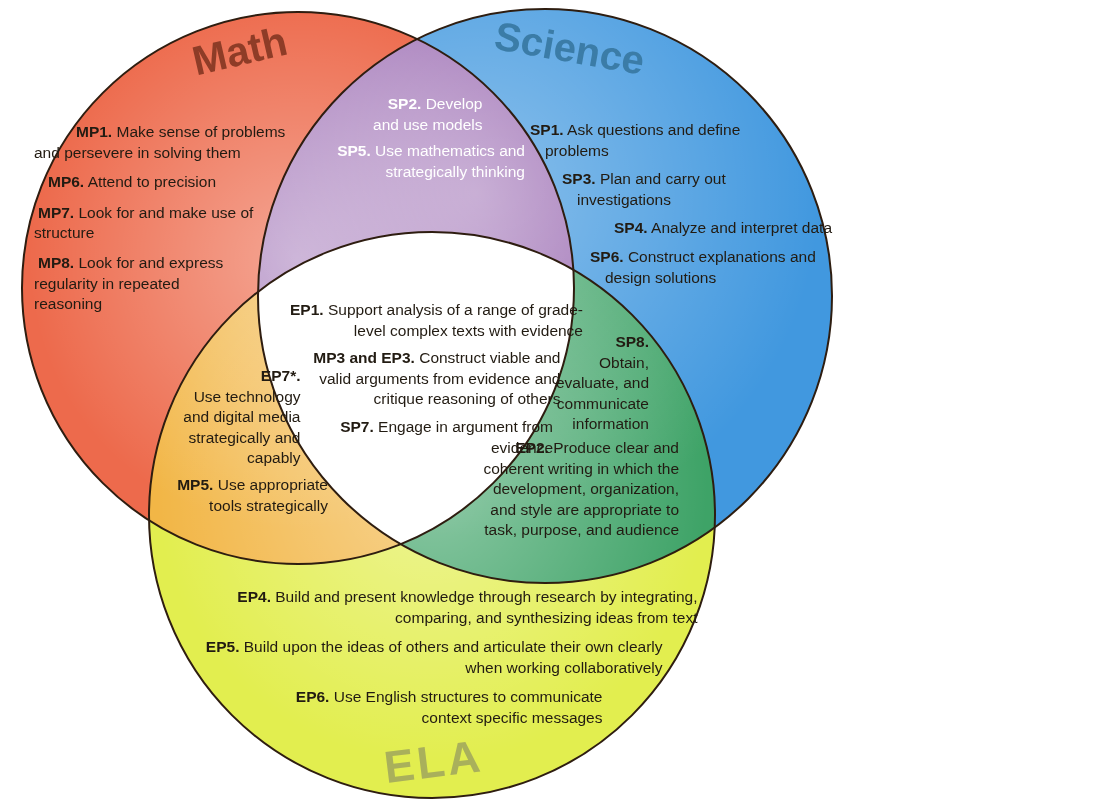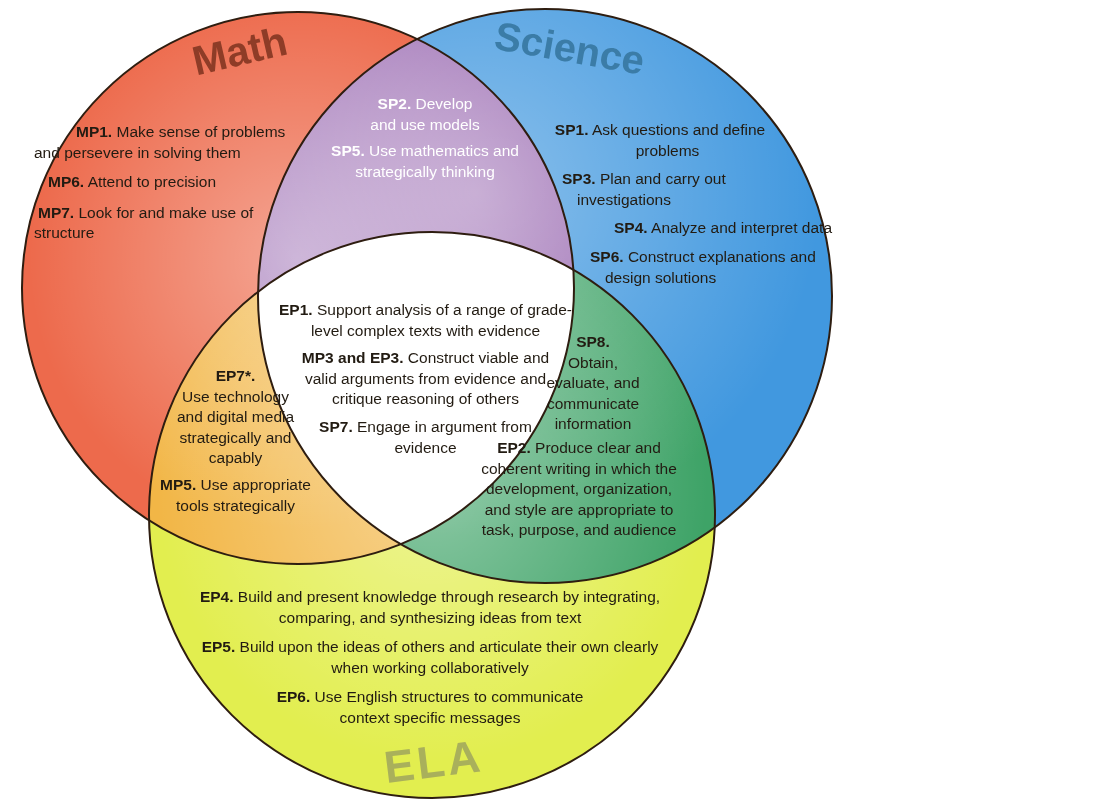--- a/index.html
+++ b/index.html
@@ -8,41 +8,41 @@
     font-family:"Liberation Sans", sans-serif; color:#221b12; overflow:hidden;
   }
   .venn-svg { position:absolute; left:0; top:0; }
 
   .region-text { position:absolute; font-size:15.5px; line-height:1.33; }
   .region-text p { margin:0 0 9px 0; }
   .code { font-weight:bold; }
   .code-block { display:block; font-weight:bold; }
 
   .centered { text-align:center; }
-  .centered p { margin-left:auto; margin-right:auto; }
+  .centered p { margin-left:auto; margin-right:auto;text-align:right; }
 
   
   .math-items { left:34px; top:122px; width:330px; }
   .math-items .i0 { max-width:255px; text-indent:42px; }
   .math-items .i1 { max-width:225px; text-indent:26px; }
   .math-items .i2 { text-indent:14px; margin-bottom:10px; }
   .math-items .i3 { max-width:235px; text-indent:4px; }
   .math-items .i4 { max-width:205px; text-indent:4px; }
 
   
   .purple-items { left:325px; top:94px; width:200px; color:#ffffff; }
   .purple-items p { margin-bottom:6px; }
   .purple-items .p0 { max-width:115px; }
   .purple-items .p1 { max-width:140px; }
   .purple-items .p2 { max-width:200px; }
 
   
   .sci-items { left:530px; top:120px; width:340px; }
   .sci-items p { padding-left:15px; text-indent:-15px; margin-bottom:8px; }
-  .sci-items .s0 { margin-left:0;  max-width:245px;text-align:center; }
+  .sci-items .s0 { margin-left:0;  max-width:245px; }
   .sci-items .s1 { margin-left:32px; max-width:215px; }
   .sci-items .s2 { margin-left:84px; }
   .sci-items .s3 { margin-left:60px; max-width:240px; }
 
   
   .center-items { left:268px; top:300px; width:315px; }
   .center-items p { margin-bottom:7px; }
   .center-items .c0 { max-width:315px; }
   .center-items .c1 { max-width:270px; }
   .center-items .c2 { max-width:255px; }
@@ -121,20 +121,21 @@
   </svg>
 
   <div class="circle-title title-math" style="color: rgb(142, 60, 39);">Math</div>
   <div class="circle-title title-science" style="color: rgb(59, 124, 167);">Science</div>
   <div class="circle-title title-ela" style="color: rgb(169, 176, 91);">ELA</div>
 
   <div class="region-text math-items">
     <p class="i0"><span class="code">MP1.</span> <span>Make sense of problems and persevere in solving them</span></p>
     <p class="i2"><span class="code">MP6.</span> <span>Attend to precision</span></p>
     <p class="i3"><span class="code">MP7.</span> <span>Look for and make use of structure</span></p>
+    <p class="i4"><span class="code">MP8.</span> <span>Look for and express regularity in repeated reasoning</span></p>
   </div>
 
   <div class="region-text purple-items centered" style="color: rgb(255, 255, 255);">
     <p class="p0"><span class="code">SP2.</span> <span>Develop and use models</span></p>
     <p class="p2"><span class="code">SP5.</span> <span>Use mathematics and strategically thinking</span></p>
   </div>
 
   <div class="region-text sci-items">
     <p class="s0"><span class="code">SP1.</span> <span>Ask questions and define problems</span></p>
     <p class="s1"><span class="code">SP3.</span> <span>Plan and carry out investigations</span></p>

